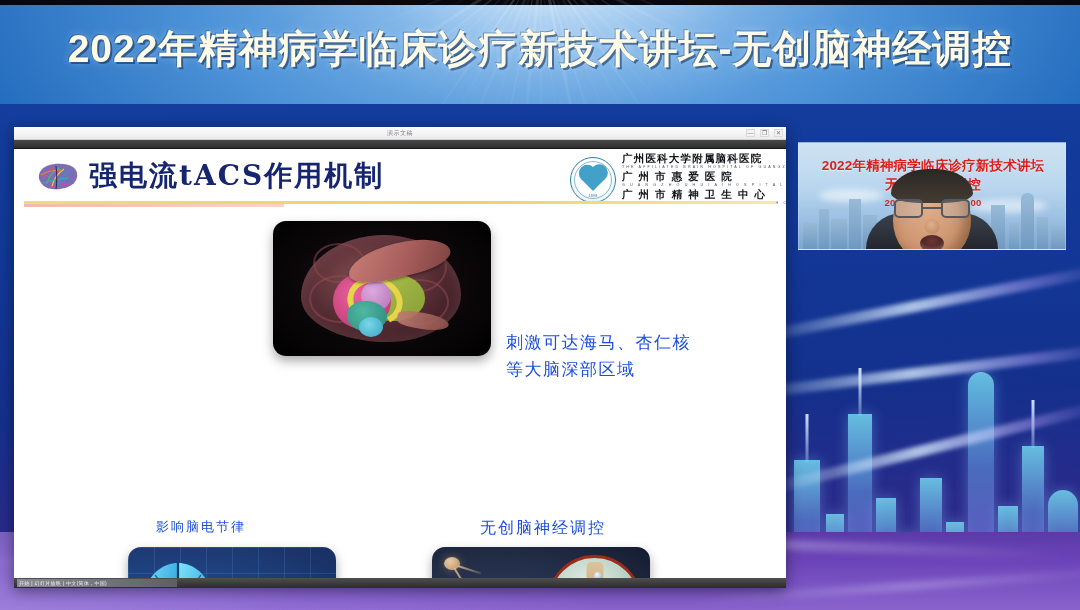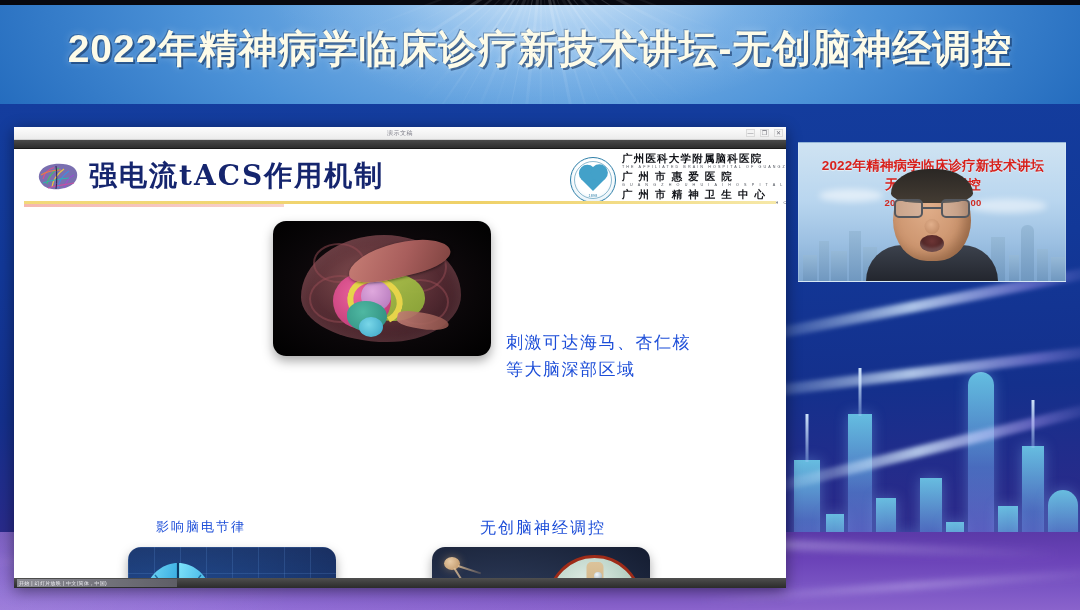--- a/index.html
+++ b/index.html
@@ -377,21 +377,21 @@
     overflow: hidden;
   }
   #footer-chip-label {
     font-size: 5px; color: #f0f0f4; padding-left: 2px;
     letter-spacing: 0.3px; white-space: nowrap;
   }
 
   
   #video-tile {
     position: absolute; left: 798px; top: 142px;
-    width: 268px; height: 140px;
+    width: 268px; height: 108px;
     overflow: hidden;
     border: 1px solid rgba(255,255,255,0.18);
     background: linear-gradient(to bottom, #cfe3f2 0%, #b9d6ef 42%, #9cc0e2 72%, #7ea6cf 100%);
     padding-left: 37px;
   }
   #video-skyline { position: absolute; left: 0; bottom: 0; width: 268px; height: 66px; }
   .vb {
     position: absolute; bottom: 0;
     background: linear-gradient(to bottom, rgba(150,185,215,0.95), rgba(110,150,190,0.9));
   }

